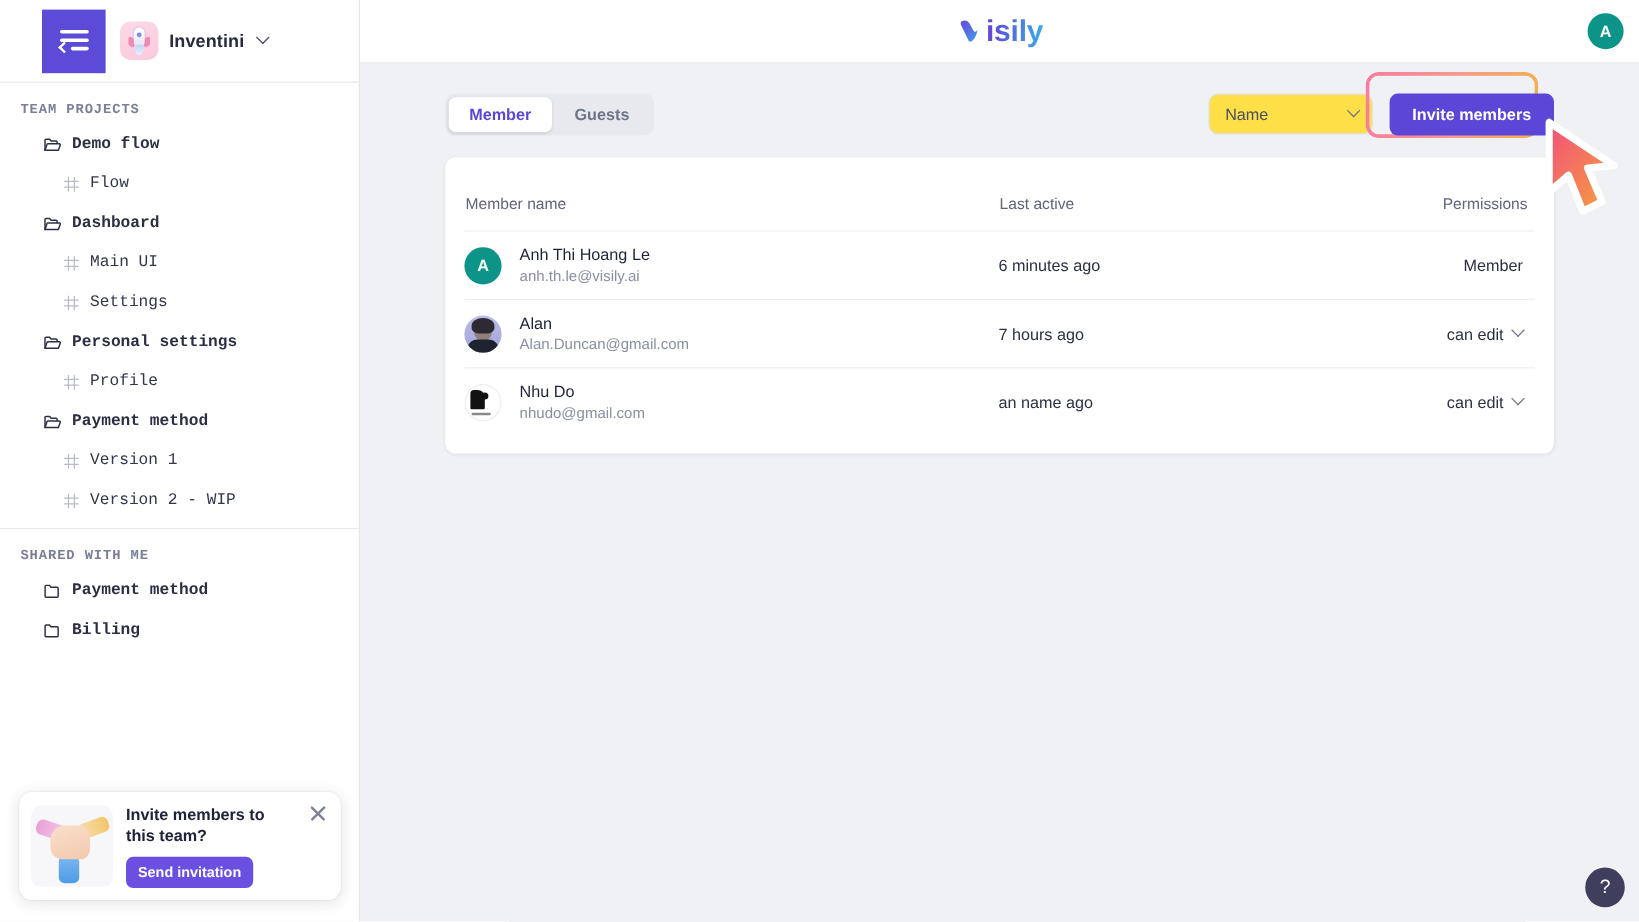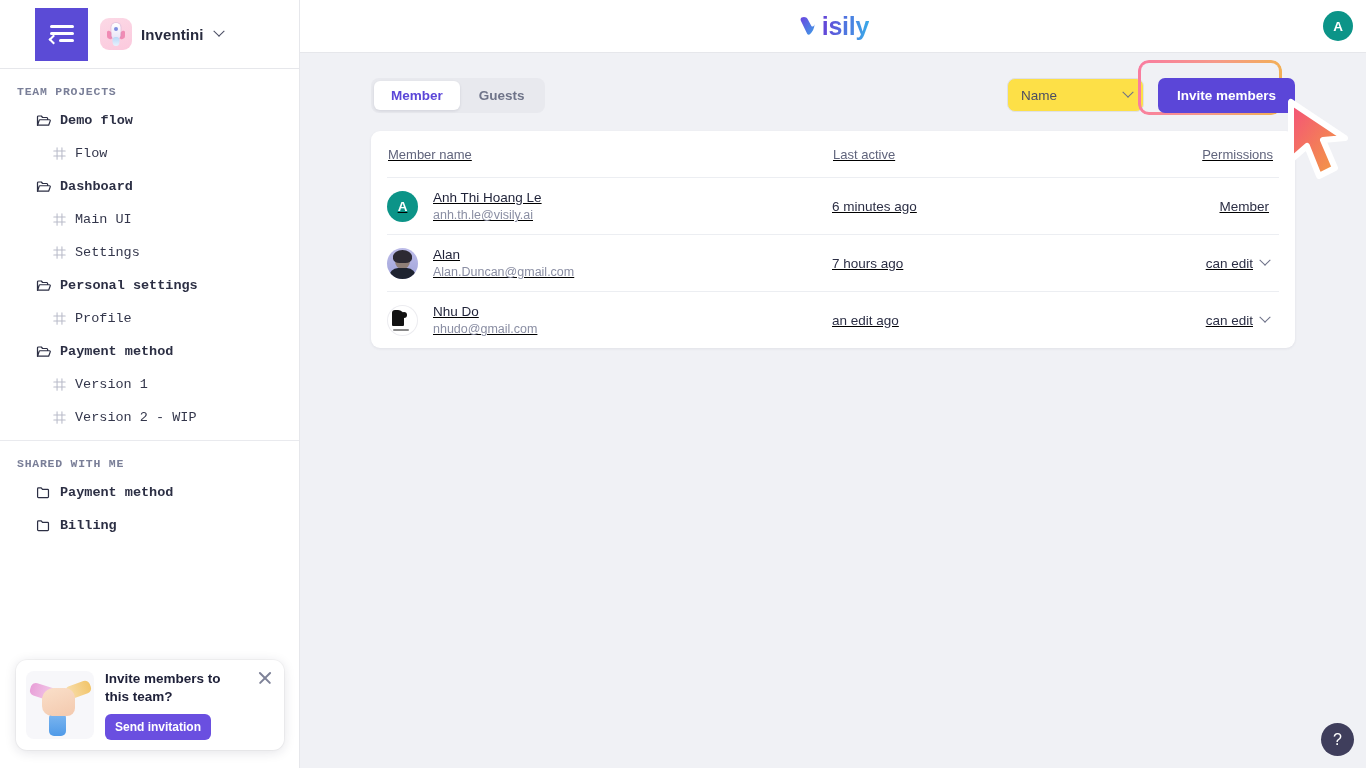--- a/index.html
+++ b/index.html
@@ -187,22 +187,21 @@
   .invite-btn {
     background: #5b46d8; color: #fff; border: none; border-radius: 7px;
     font-size: 13.5px; font-weight: 700; padding: 10px 19px; cursor: pointer;
     font-family: "Liberation Sans", sans-serif; position: relative;
   }
 
   
   .card {
     margin-top: 16px; background: #fff; border-radius: 9px;
     box-shadow: 0 1px 3px rgba(30,32,60,.07);
-    padding: 0 16px;
-    text-decoration: underline;
+    padding: 15px 16px;
   }
   .thead { display: flex; align-items: center; height: 46px; padding: 0 1px; }
   .th { font-size: 13px; color: #60647c; }
   .col-name { flex: 0 0 445px; }
   .col-active { flex: 0 0 330px; }
   .col-perm { flex: 1 1 auto; text-align: right; padding-right: 5px; }
   .row {
     display: flex; align-items: center; height: 57px;
     border-top: 1px solid #eceef2;
   }
@@ -460,21 +459,21 @@
           <div class="col-name member">
             <div class="avatar logo">
               <span class="mark"></span>
                 <span class="cap"></span>
             </div>
             <div>
               <div class="m-name">Nhu Do</div>
               <div class="m-mail">nhudo@gmail.com</div>
             </div>
           </div>
-          <div class="col-active cell">an edit ago</div>
+          <div class="col-active cell">an name ago</div>
           <div class="col-perm">
             <div class="perm">
               <span class="perm-text">can edit</span>
               <span class="chev-down"></span>
             </div>
           </div>
         </div>
       </div>
     </div>
 

